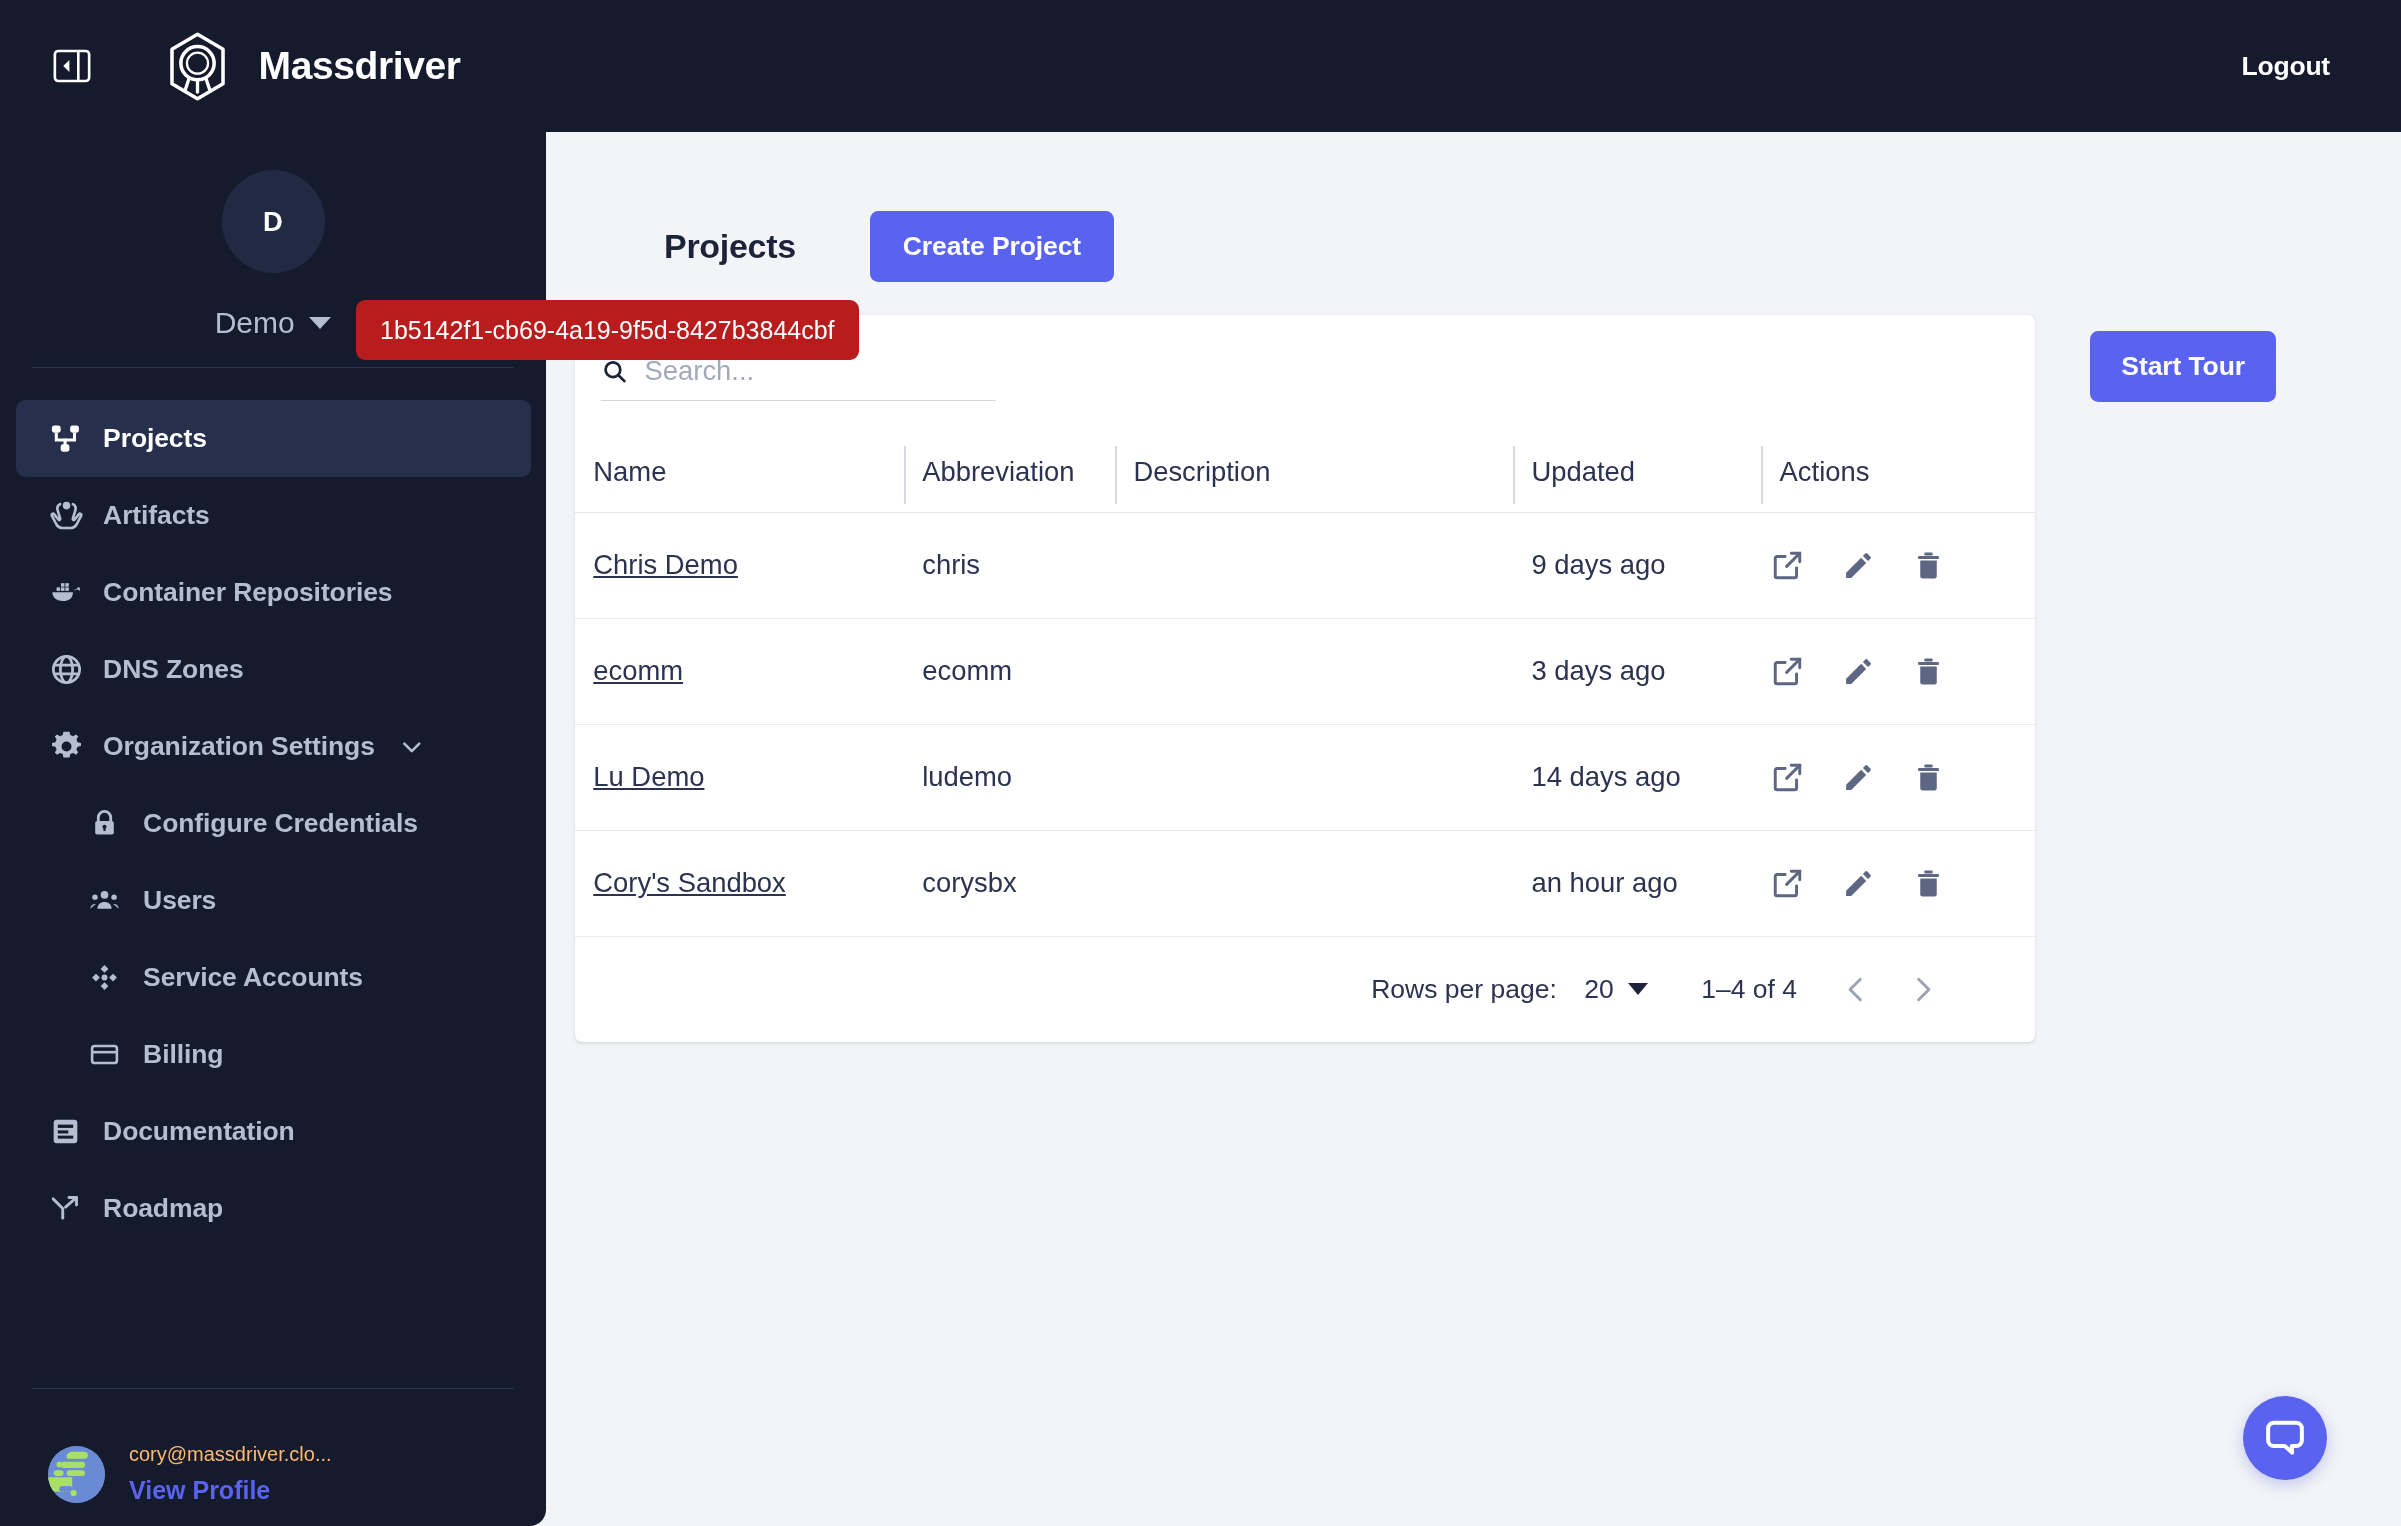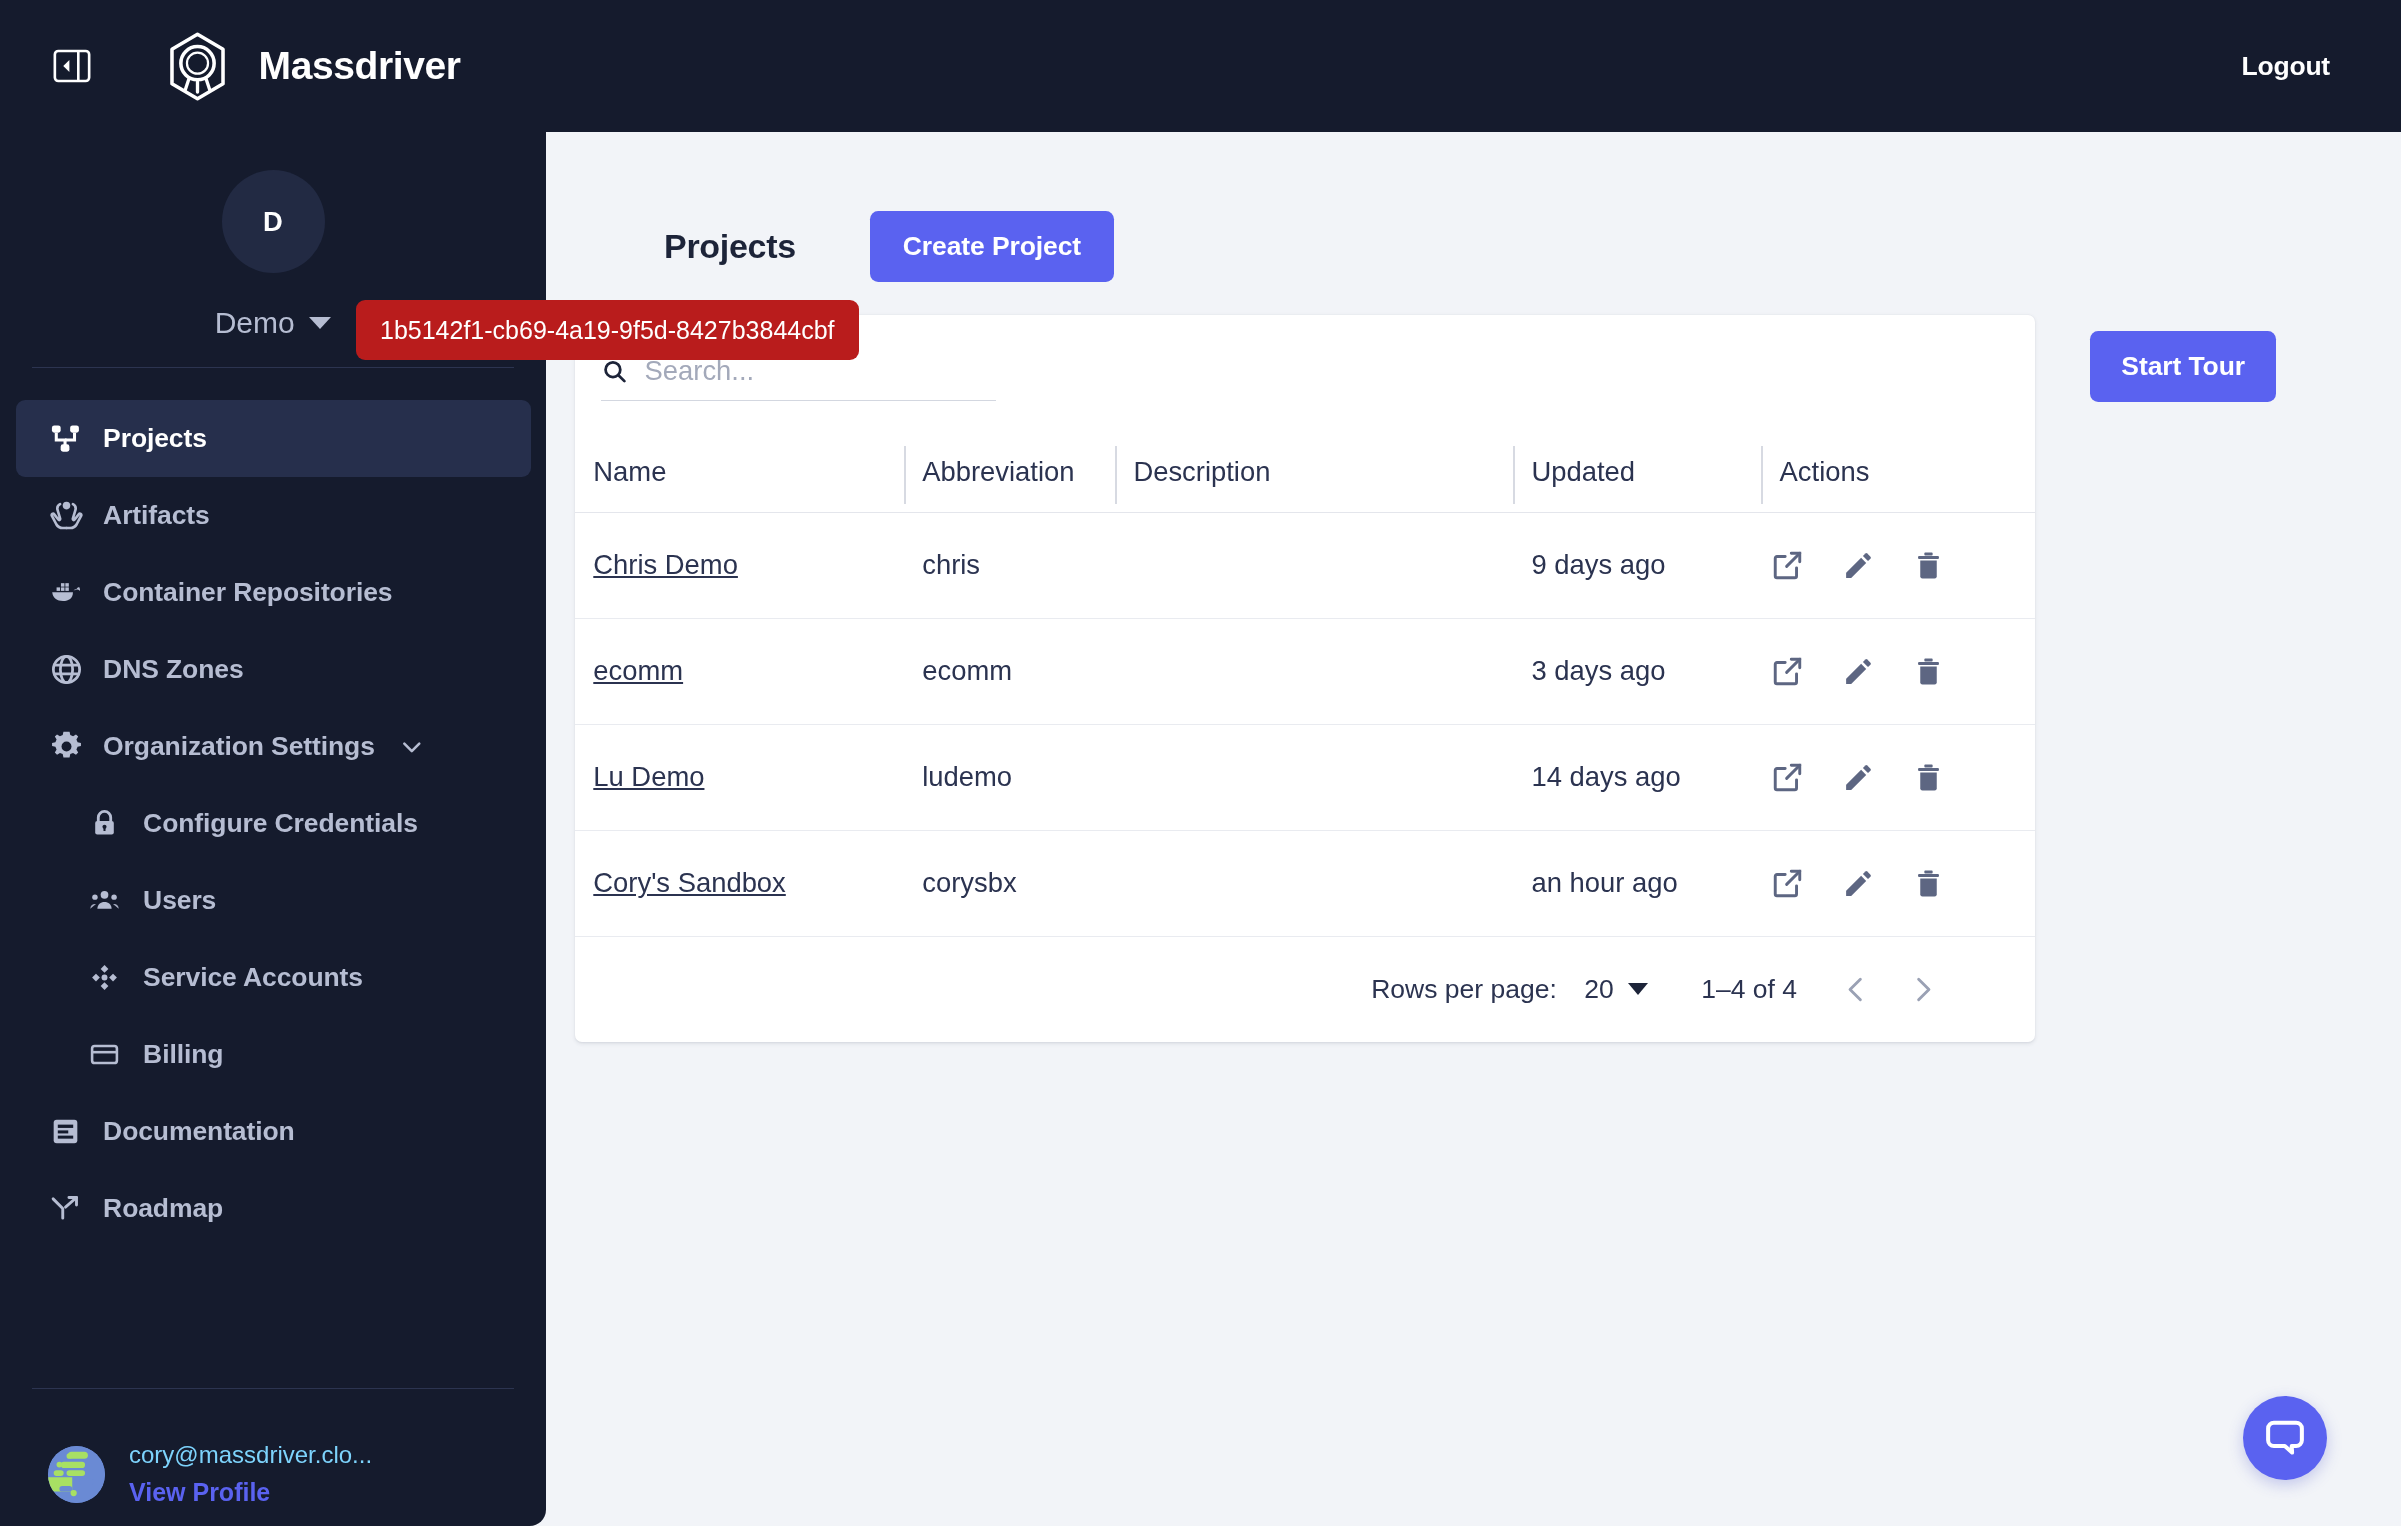--- a/index.html
+++ b/index.html
@@ -67,21 +67,21 @@
 
   .profile-sep { height: 0.9px; background: #2c3450; margin: 0 32px; }
   .profile {
     display: flex; align-items: center; padding: 33px 0 0 48px; height: 137px;
   }
   .profile-avatar {
     width: 57px; height: 57px; border-radius: 50%; flex: none;
     background: #6a8ad4; position: relative; overflow: hidden;
   }
   .profile-meta { margin-left: 24px; }
-  .profile-email { color: #7dd3fc; font-size: 24px; }
+  .profile-email { color: #fdba74; font-size: 20px; }
   .profile-link { color: #5a62f0; font-size: 25px; font-weight: 700; margin-top: 9.1px; cursor: pointer; }
 
   
   .tooltip {
     position: absolute; left: 356px; top: 300px; z-index: 60;
     background: #b91c1c; color: #ffffff;
     padding: 15.5px 24px; border-radius: 9.1px;
     font-size: 25px; white-space: nowrap;
   }
 

